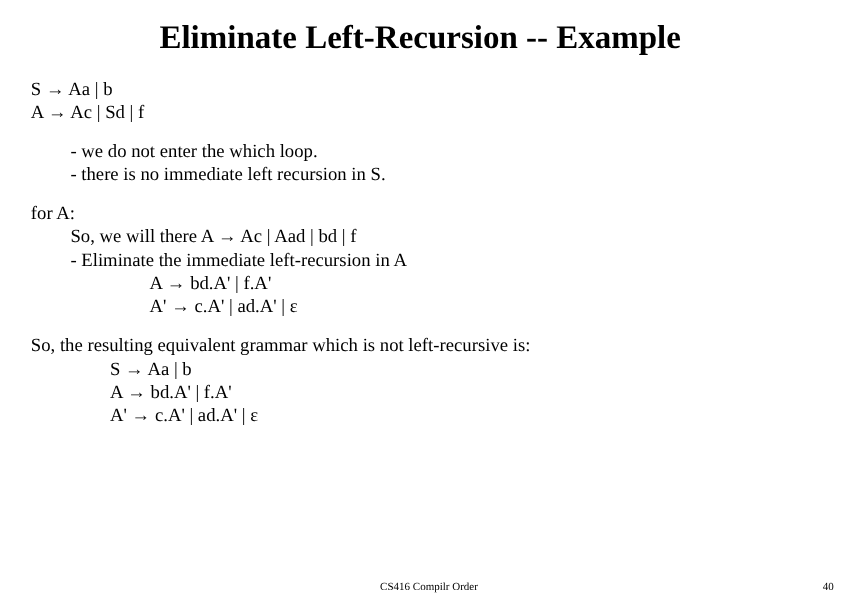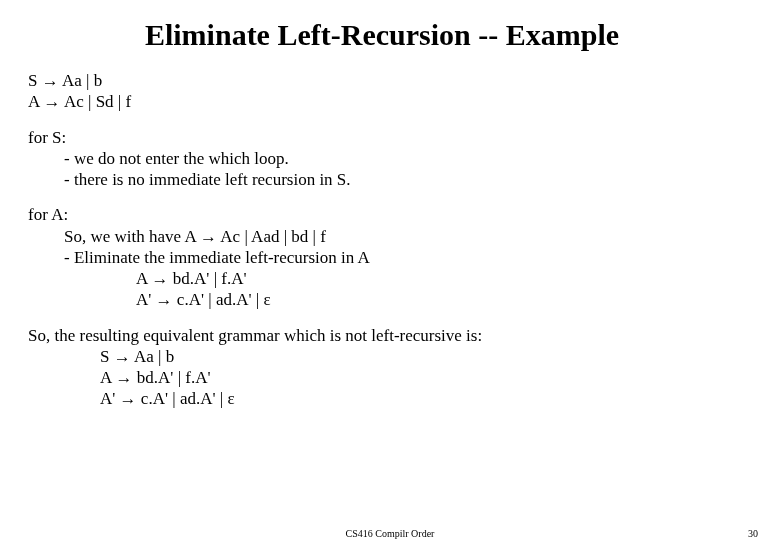--- a/index.html
+++ b/index.html
@@ -69,29 +69,28 @@
       <div>
         <span>S </span><span class="arrow">→</span><span> Aa | b</span>
       </div>
       <div>
         <span>A </span><span class="arrow">→</span><span> Ac | Sd | f</span>
       </div>
     </div>
 
 
     <div class="block">
-      <div>for S:</div>
       <div class="indent1">- we do not enter the which loop.</div>
       <div class="indent1">- there is no immediate left recursion in S.</div>
     </div>
 
     <div class="block">
       <div>for A:</div>
       <div class="indent1">
-        <span>So, we with have   A </span><span class="arrow">→</span><span> Ac | Aad | bd | f</span>
+        <span>So, we will there   A </span><span class="arrow">→</span><span> Ac | Aad | bd | f</span>
       </div>
       <div class="indent1">- Eliminate the immediate left-recursion in A</div>
       <div class="indent3">
         <span>A </span><span class="arrow">→</span><span> bd.A' | f.A'</span>
       </div>
       <div class="indent3">
         <span>A' </span><span class="arrow">→</span><span> c.A' |  ad.A' | ε</span>
       </div>
     </div>
 
@@ -105,16 +104,16 @@
       </div>
       <div class="indent2">
         <span>A' </span><span class="arrow">→</span><span> c.A' |  ad.A' | ε</span>
       </div>
     </div>
 
   </div>
 
   <div class="footer">
     <span class="footer-center">CS416 Compilr Order</span>
-    <span class="footer-right">30</span>
+    <span class="footer-right">40</span>
   </div>
 
 </div>
 
 </body></html>

